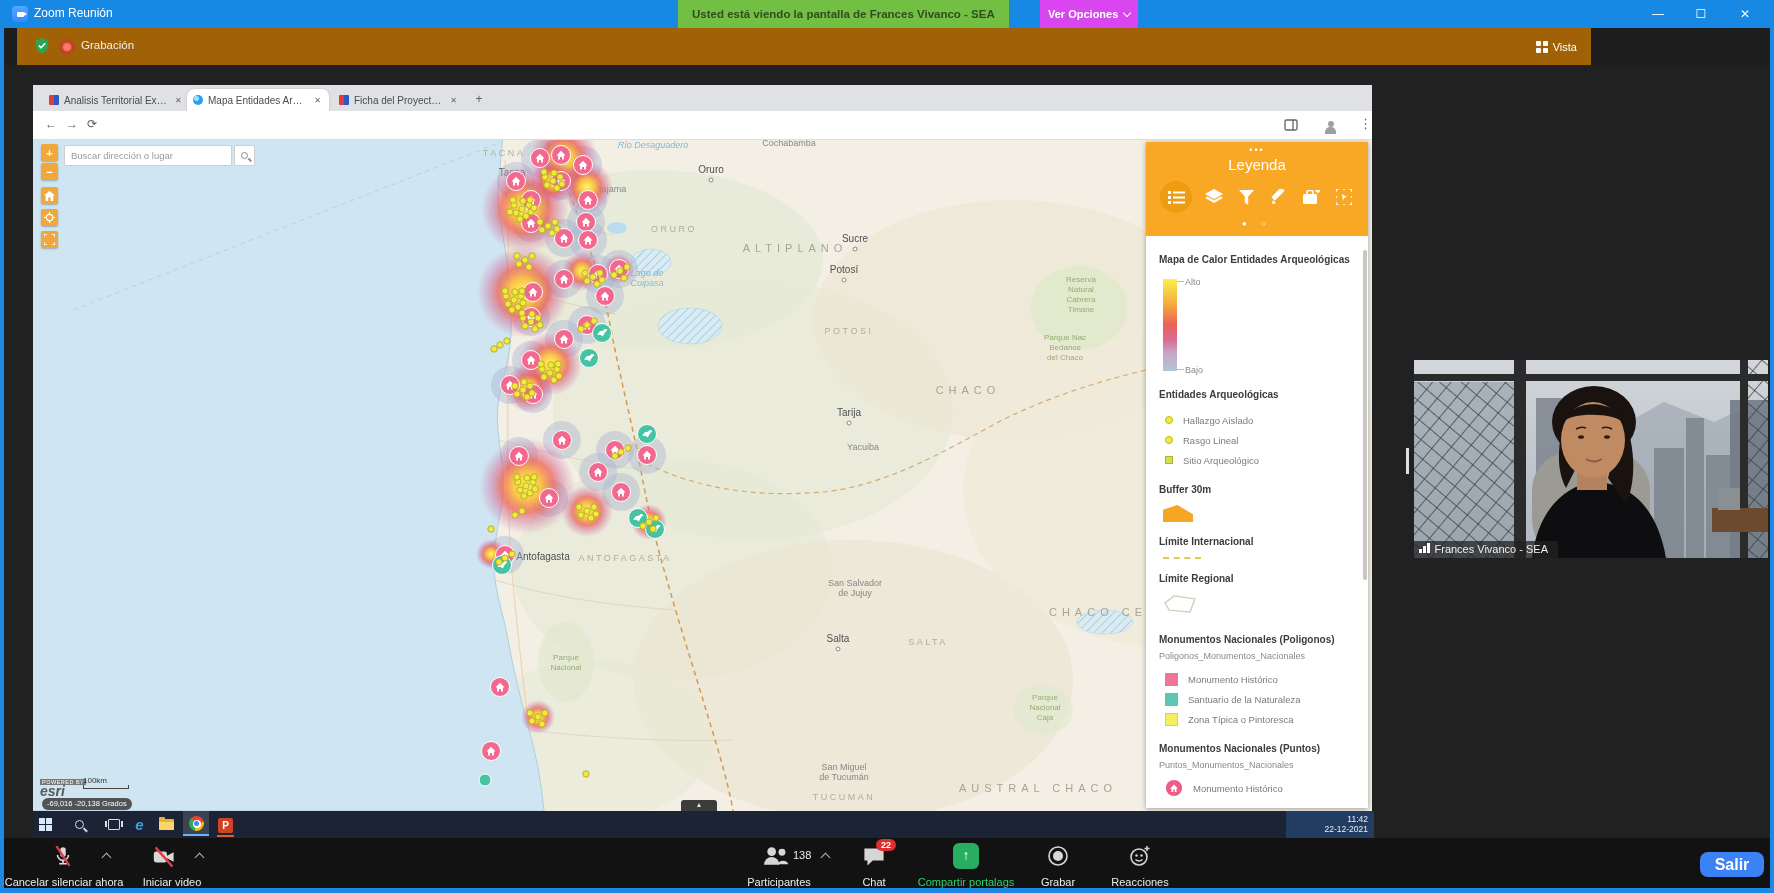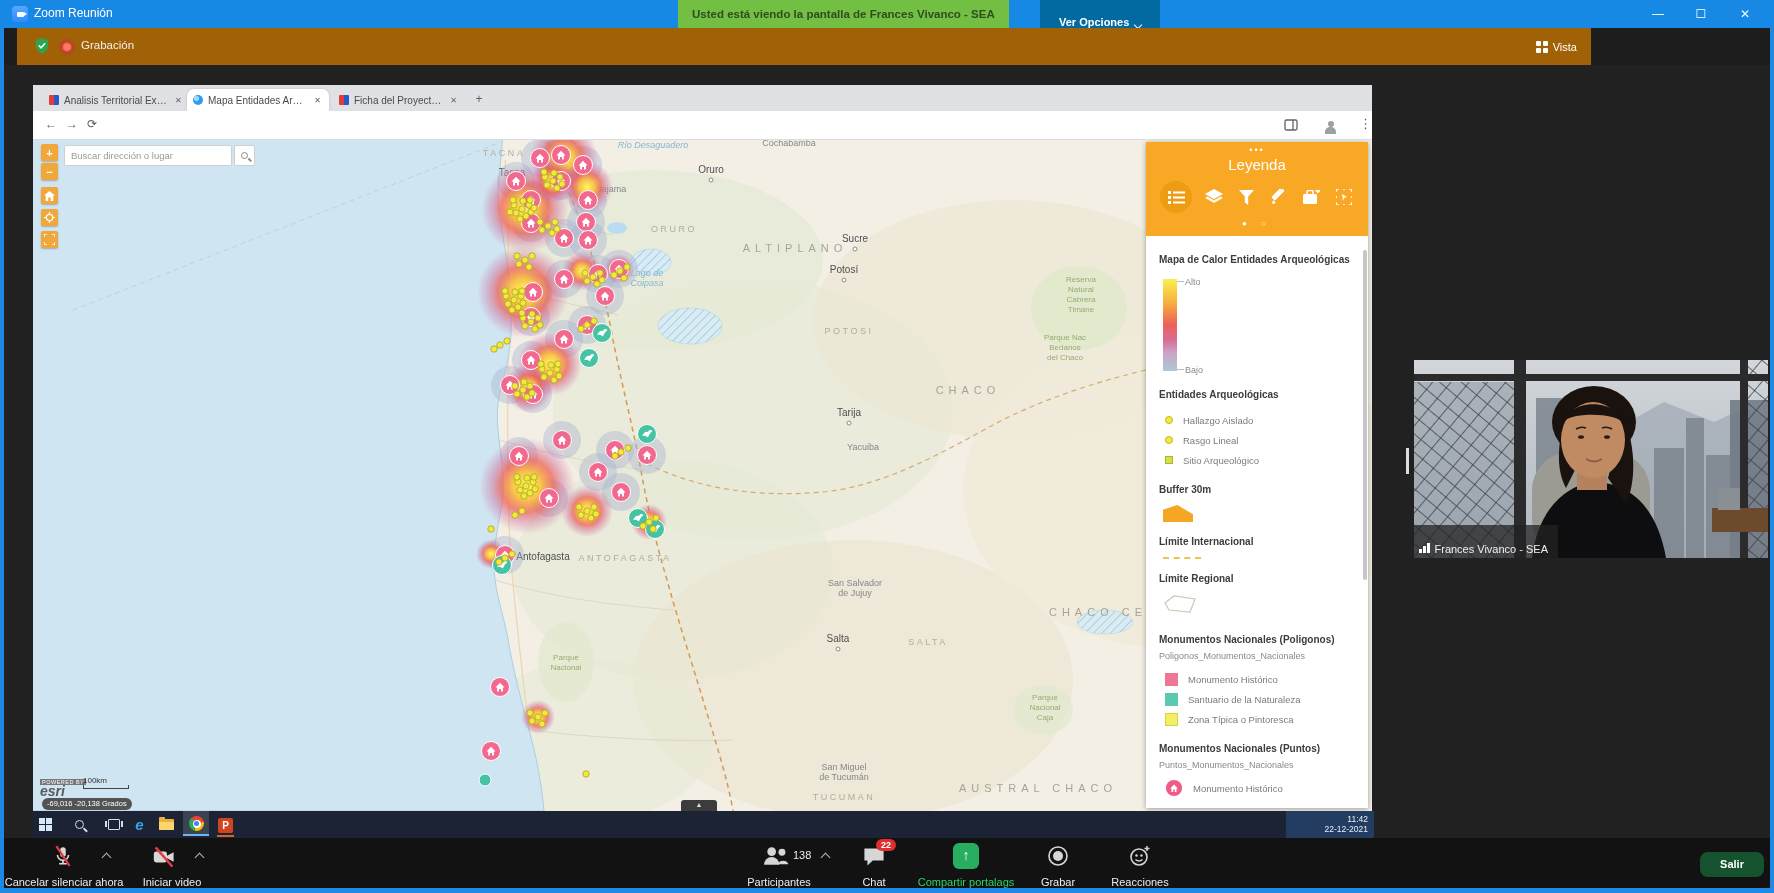--- a/index.html
+++ b/index.html
@@ -6,21 +6,21 @@
   *{box-sizing:border-box;font-family:"Liberation Sans",sans-serif;}
   .screen{position:relative;width:1774px;height:893px;background:#1d1d1d;overflow:hidden;}
 
   
   .ztitle{position:absolute;left:0;top:0;width:1774px;height:28px;background:#1788e4;color:#fff;}
   .ztitle-label{position:absolute;left:34px;top:6px;font-size:12px;}
   .zapp-icon{position:absolute;left:12px;top:6px;width:16px;height:16px;border-radius:4px;background:linear-gradient(180deg,#57a6ff,#2d8cff);display:flex;align-items:center;justify-content:center;}
   .zapp-icon span{width:7px;height:5px;background:#fff;border-radius:1px;display:block;position:relative;}
   .zapp-icon span::after{content:"";position:absolute;right:-3px;top:0.5px;border-left:3px solid #fff;border-top:2px solid transparent;border-bottom:2px solid transparent;}
   .share-banner{position:absolute;left:678px;top:0;height:28px;padding:0 14px;background:#72bf44;color:#2f4d1f;font-size:11.5px;font-weight:bold;display:flex;align-items:center;}
-  .ver-opciones{position:absolute;left:1040px;top:0;height:28px;padding:0 19px;background:#0369a1;color:#fff;font-size:11px;font-weight:bold;display:flex;align-items:flex-end;gap:6px;cursor:pointer;}
+  .ver-opciones{position:absolute;left:1040px;top:0;height:28px;padding:0 8px;background:#d946ef;color:#fff;font-size:11px;font-weight:bold;display:flex;align-items:center;gap:6px;cursor:pointer;}
   .ver-opciones .chev{width:6px;height:6px;border-left:1.5px solid #fff;border-bottom:1.5px solid #fff;transform:rotate(-45deg);margin-top:-3px;}
   .win-btn{position:absolute;top:0;width:34px;height:28px;color:#fff;font-size:12px;display:flex;align-items:center;justify-content:center;cursor:pointer;}
 
   
   .ztool{position:absolute;left:17px;top:28px;width:1574px;height:37px;background:#a16207;}
   .shield{position:absolute;left:16px;top:9px;width:18px;height:18px;}
   .recdot{position:absolute;left:44px;top:13px;width:12px;height:12px;border-radius:50%;background:radial-gradient(circle,#ff7a66 0 35%,#c4352b 65%);box-shadow:0 0 0 2.5px rgba(190,60,50,.4);}
   .rec-label{position:absolute;left:64px;top:11px;color:#f0f0f0;font-size:11.5px;}
   .vista{position:absolute;right:14px;top:8px;height:22px;display:flex;align-items:center;gap:5px;color:#fff;font-size:11px;cursor:pointer;}
   .vista-grid{display:grid;grid-template-columns:5px 5px;grid-template-rows:5px 5px;gap:1.5px;}
@@ -118,33 +118,33 @@
   .tb-folder::after{content:"";position:absolute;left:0;top:3px;width:15px;height:8px;background:#fbd56a;border-radius:0 0 1px 1px;}
   .tb-chrome-tile{position:absolute;left:150px;top:0;width:26px;height:25px;background:rgba(255,255,255,.14);border-bottom:2px solid #6cb2f7;}
   .tb-chrome{width:15px;height:15px;border-radius:50%;background:conic-gradient(from -40deg,#ea4335 0 120deg,#fbbc05 120deg 235deg,#34a853 235deg 360deg);position:relative;}
   .tb-chrome::before{content:"";position:absolute;left:3.5px;top:3.5px;width:8px;height:8px;border-radius:50%;background:#fff;}
   .tb-chrome::after{content:"";position:absolute;left:5px;top:5px;width:5px;height:5px;border-radius:50%;background:#4285f4;}
   .tb-ppt{width:15px;height:15px;background:#d04423;border-radius:2px;color:#fff;font-size:10px;font-weight:bold;display:flex;align-items:center;justify-content:center;}
   .tb-clock{position:absolute;right:0;top:0;height:27px;width:88px;background:#223c62;color:#e8f0fb;font-size:8.5px;text-align:right;padding:3px 6px 0 0;line-height:10px;}
 
   
   .webcam{position:absolute;left:1414px;top:360px;width:354px;height:198px;background:#111;overflow:hidden;z-index:20;}
-  .nametag{position:absolute;left:0;bottom:0;background:rgba(35,35,35,.75);color:#f0f0f0;font-size:11px;padding:18px 10px 3px 5px;display:flex;align-items:flex-end;gap:5px;}
+  .nametag{position:absolute;left:0;bottom:0;background:rgba(35,35,35,.75);color:#f0f0f0;font-size:11px;padding:2px 10px 3px 5px;display:flex;align-items:flex-end;gap:5px;}
   .sigbars{display:flex;align-items:flex-end;gap:1.5px;padding-bottom:2px;}
   .sigbars i{width:2.5px;background:#fff;display:block;}
   .cam-handle{position:absolute;left:1406px;top:448px;width:3px;height:26px;background:#fff;opacity:.85;z-index:21;}
 
   
   .zbar{position:absolute;left:0;top:838px;width:1774px;height:55px;background:#121212;}
   .zbtn-label{position:absolute;top:38px;color:#ececec;font-size:11px;white-space:nowrap;transform:translateX(-50%);}
   .caret{position:absolute;width:7px;height:7px;border-left:1.5px solid #b5b5b5;border-top:1.5px solid #b5b5b5;transform:rotate(45deg);cursor:pointer;}
   .count-lbl{position:absolute;color:#ececec;font-size:11px;}
   .badge{position:absolute;background:#e02d2d;color:#fff;font-size:9px;font-weight:bold;border-radius:8px;padding:1px 5px;}
   .share-sq{position:absolute;left:953px;top:5px;width:26px;height:26px;background:#27ae60;border-radius:6px;color:#fff;font-size:14px;font-weight:bold;text-align:center;line-height:25px;cursor:pointer;}
-  .salir{position:absolute;left:1700px;top:14px;width:64px;height:25px;background:#14532d;border-radius:8px;color:#fff;font-size:11px;font-weight:bold;text-align:center;line-height:25px;cursor:pointer;}
+  .salir{position:absolute;left:1700px;top:14px;width:64px;height:25px;background:#3b82f6;border-radius:8px;color:#fff;font-size:16px;font-weight:bold;text-align:center;line-height:25px;cursor:pointer;}
   .green-lbl{color:#2ad366 !important;}
 </style>
 </head>
 <body>
 
 <div class="screen">
 
   <div class="ztitle">
     <div class="zapp-icon">
         <span></span>

